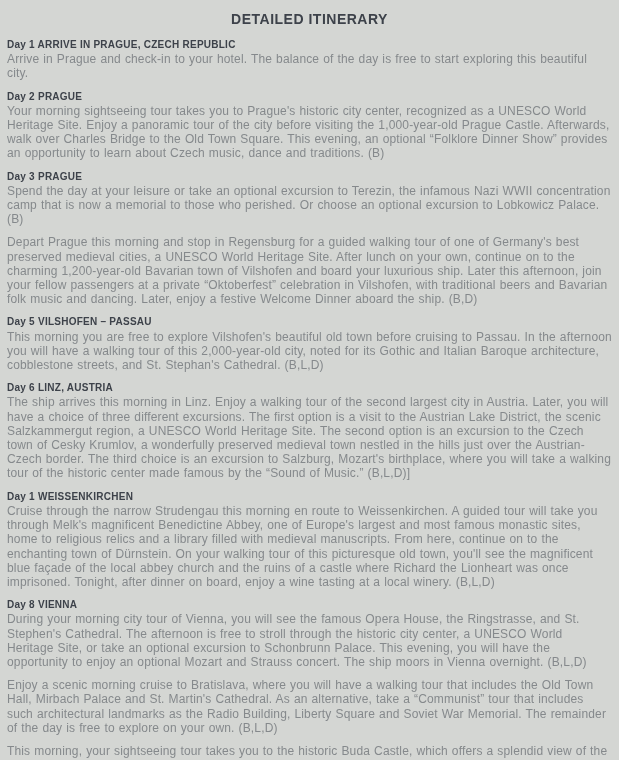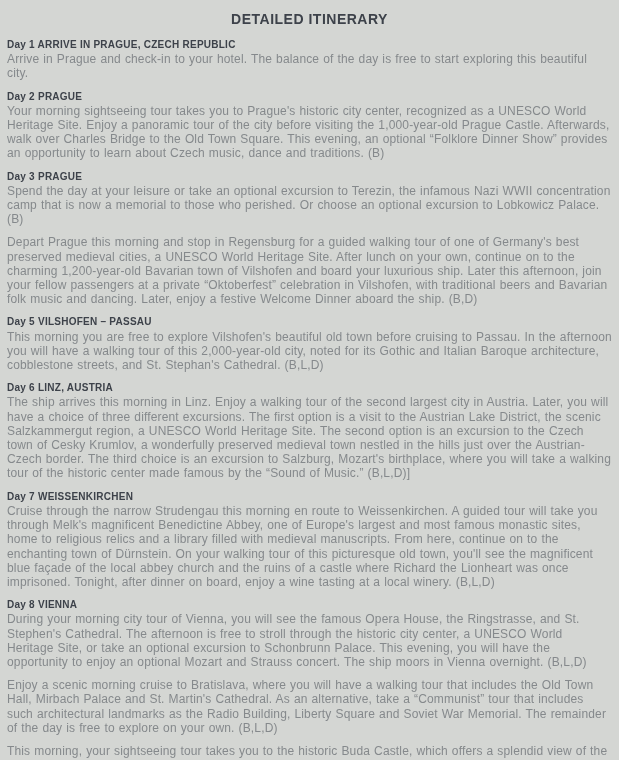--- a/index.html
+++ b/index.html
@@ -73,21 +73,21 @@
     <h2 class="day-heading">Day 5 VILSHOFEN – PASSAU</h2>
     <p class="day-body">This morning you are free to explore Vilshofen's beautiful old town before cruising to Passau. In the afternoon you will have a walking tour of this 2,000-year-old city, noted for its Gothic and Italian Baroque architecture, cobblestone streets, and St. Stephan's Cathedral. (B,L,D)</p>
   </section>
 
   <section class="day">
     <h2 class="day-heading">Day 6 LINZ, AUSTRIA</h2>
     <p class="day-body">The ship arrives this morning in Linz. Enjoy a walking tour of the second largest city in Austria. Later, you will have a choice of three different excursions. The first option is a visit to the Austrian Lake District, the scenic Salzkammergut region, a UNESCO World Heritage Site. The second option is an excursion to the Czech town of Cesky Krumlov, a wonderfully preserved medieval town nestled in the hills just over the Austrian-Czech border. The third choice is an excursion to Salzburg, Mozart's birthplace, where you will take a walking tour of the historic center made famous by the “Sound of Music.” (B,L,D)]</p>
   </section>
 
   <section class="day">
-    <h2 class="day-heading">Day 7 WEISSENKIRCHEN</h2>
+    <h2 class="day-heading">Day 1 WEISSENKIRCHEN</h2>
     <p class="day-body">Cruise through the narrow Strudengau this morning en route to Weissenkirchen. A guided tour will take you through Melk's magnificent Benedictine Abbey, one of Europe's largest and most famous monastic sites, home to religious relics and a library filled with medieval manuscripts. From here, continue on to the enchanting town of Dürnstein. On your walking tour of this picturesque old town, you'll see the magnificent blue façade of the local abbey church and the ruins of a castle where Richard the Lionheart was once imprisoned. Tonight, after dinner on board, enjoy a wine tasting at a local winery. (B,L,D)</p>
   </section>
 
   <section class="day">
     <h2 class="day-heading">Day 8 VIENNA</h2>
     <p class="day-body">During your morning city tour of Vienna, you will see the famous Opera House, the Ringstrasse, and St. Stephen's Cathedral. The afternoon is free to stroll through the historic city center, a UNESCO World Heritage Site, or take an optional excursion to Schonbrunn Palace. This evening, you will have the opportunity to enjoy an optional Mozart and Strauss concert. The ship moors in Vienna overnight. (B,L,D)</p>
   </section>
 
   <section class="day">
     <p class="day-body">Enjoy a scenic morning cruise to Bratislava, where you will have a walking tour that includes the Old Town Hall, Mirbach Palace and St. Martin's Cathedral. As an alternative, take a “Communist” tour that includes such architectural landmarks as the Radio Building, Liberty Square and Soviet War Memorial. The remainder of the day is free to explore on your own. (B,L,D)</p>

